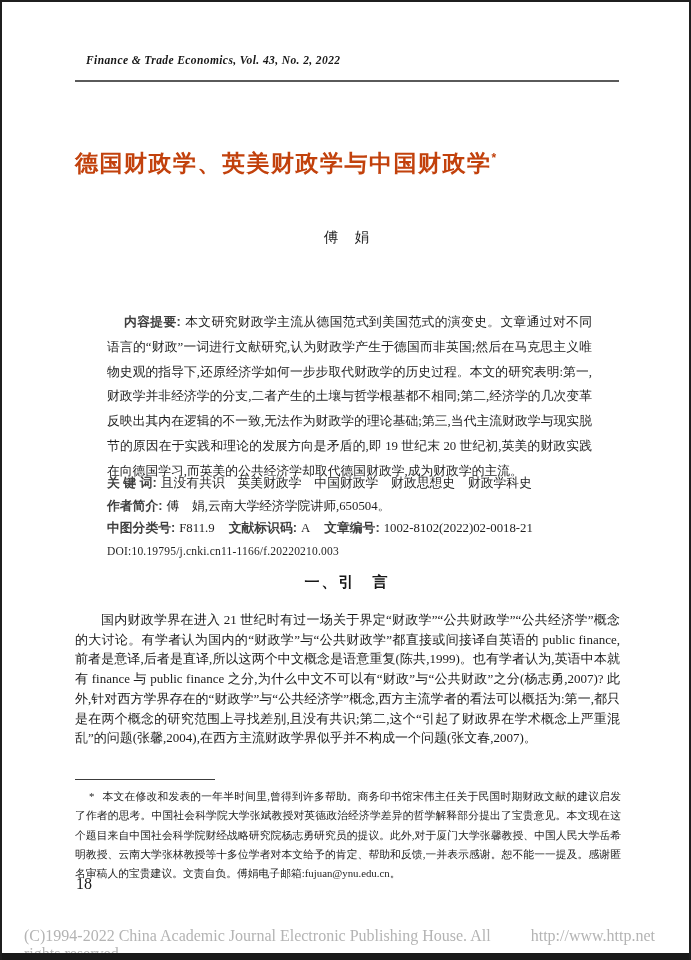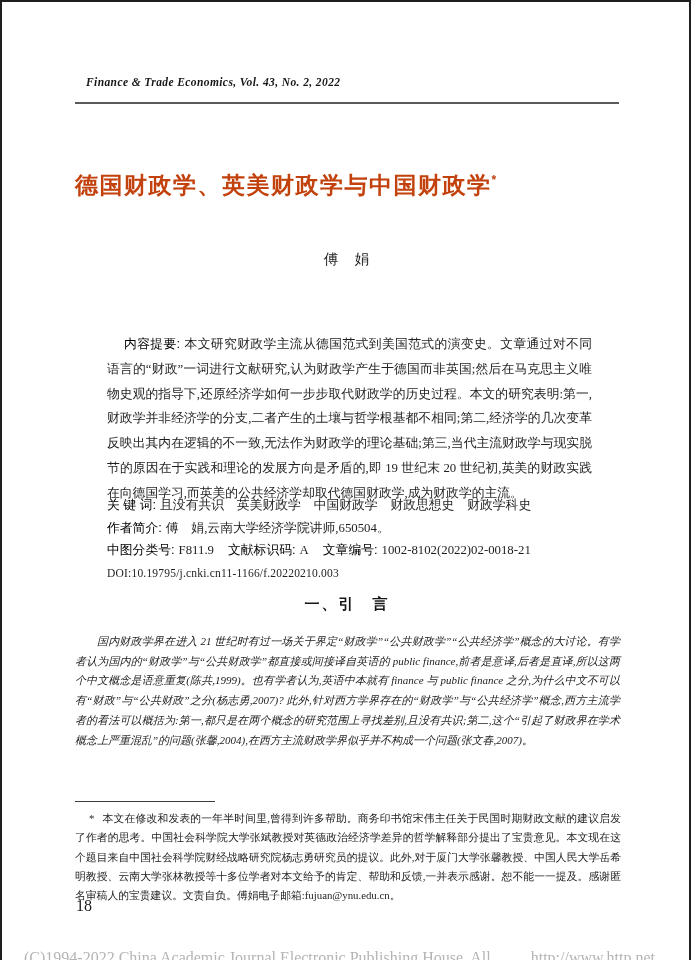--- a/index.html
+++ b/index.html
@@ -9,21 +9,21 @@
     font-family:"Liberation Serif","DejaVu Serif",serif;
     color:#1c1c1c;
   }
   .page {
     position:relative; width:691px; height:960px; overflow:hidden;
     background:#ffffff;
     border-top:2px solid #1f1f1f;
     border-left:2px solid #1f1f1f;
     border-right:2px solid #1f1f1f;
   }
-  .abs { position:absolute;margin-top:22px; }
+  .abs { position:absolute; }
 
   .journal-line {
     left:84px; top:52px;
     font-style:italic; font-weight:bold; font-size:11.5px;
     letter-spacing:0.4px; color:#171717;
     font-family:"Liberation Serif","DejaVu Serif",serif;
   }
   .header-rule { left:73px; top:78px; width:544px; height:2px; background:#5a5a5a; }
 
   .title {
@@ -39,40 +39,40 @@
     font-size:14.5px; color:#222; letter-spacing:1px;
   }
 
   .abstract {
     left:105px; top:308px; width:485px;
     font-size:12.8px; line-height:24.8px;
     text-align:justify; text-indent:17px; color:#1e1e1e;
   }
   .bold-label {
     font-family:"Liberation Sans","DejaVu Sans",sans-serif;
-    font-weight:normal; color:#000000;
+    font-weight:bold; color:#404040;
   }
   .abstract .bold-label { margin-right:4px; }
 
   .meta { left:105px; top:470px; width:485px; font-size:12.8px; color:#1e1e1e; }
   .meta-line { line-height:21.5px; text-align:justify; }
   .meta-line .bold-label { margin-right:4px; }
   .gap-left { margin-left:14px; }
   .doi-line { font-size:11.5px; line-height:22px; letter-spacing:0.2px; }
 
   .section-heading {
     left:73px; top:571px; width:544px; text-align:center;
     font-family:"Liberation Sans","DejaVu Sans",sans-serif;
     font-weight:bold; font-size:15px; letter-spacing:2px; color:#161616;
   }
 
   .intro {
     left:73px; top:608px; width:545px;
-    font-size:11px; line-height:19.7px;
-    text-align:justify; text-indent:2em; color:#1b1b1b;font-style:italic;
+    font-size:13px; line-height:19.7px;
+    text-align:justify; text-indent:2em; color:#1b1b1b;
   }
 
   .fn-rule { left:73px; top:777px; width:140px; height:1px; background:#3c3c3c; }
 
   .footnote {
     left:73px; top:785px; width:546px;
     font-size:10.8px; line-height:19.3px;
     text-align:justify; text-indent:14px; color:#222;
   }
   .footnote .fn-marker { margin-right:8px; }

